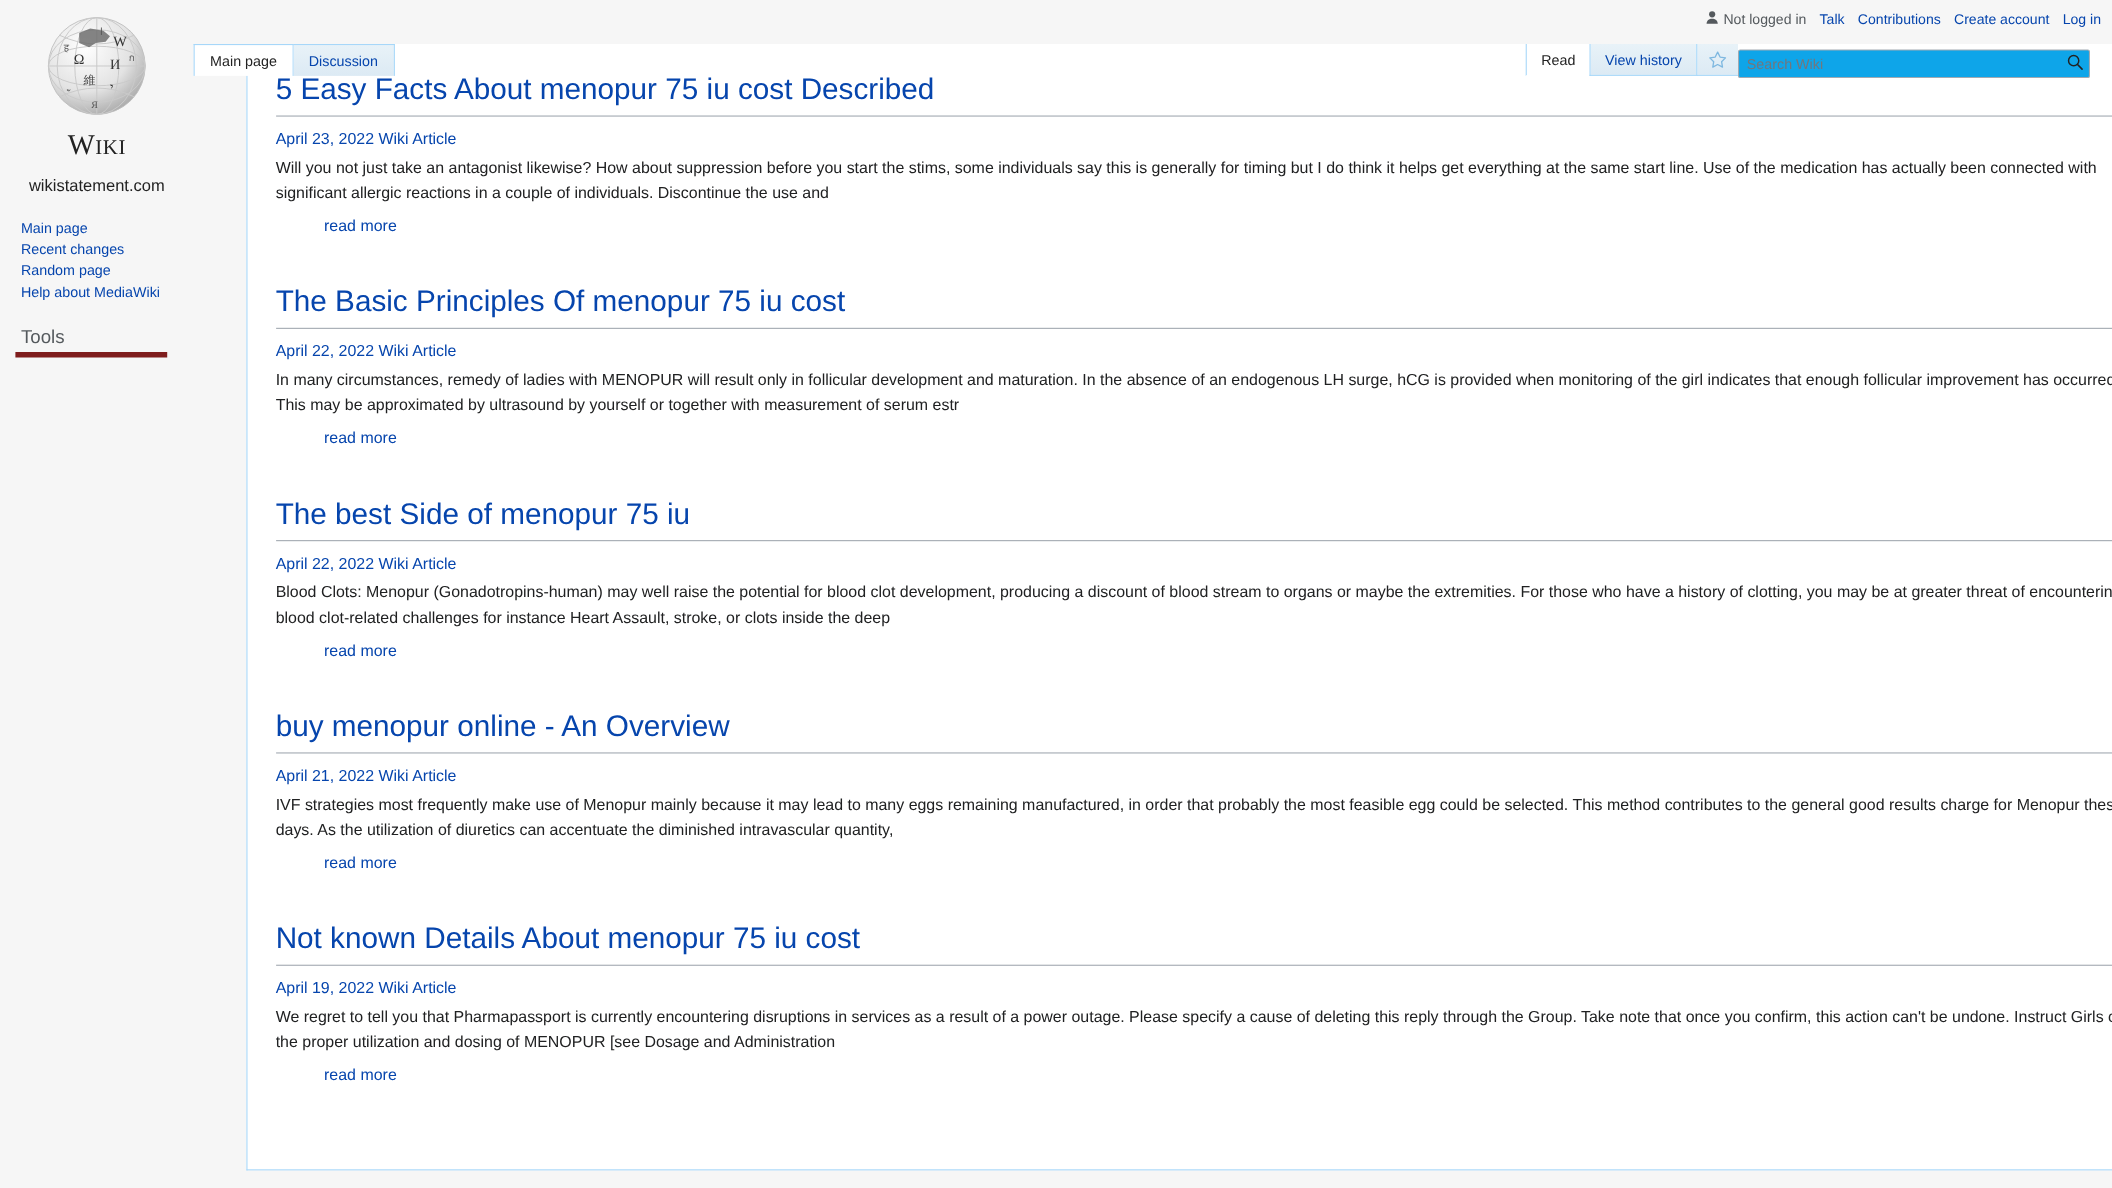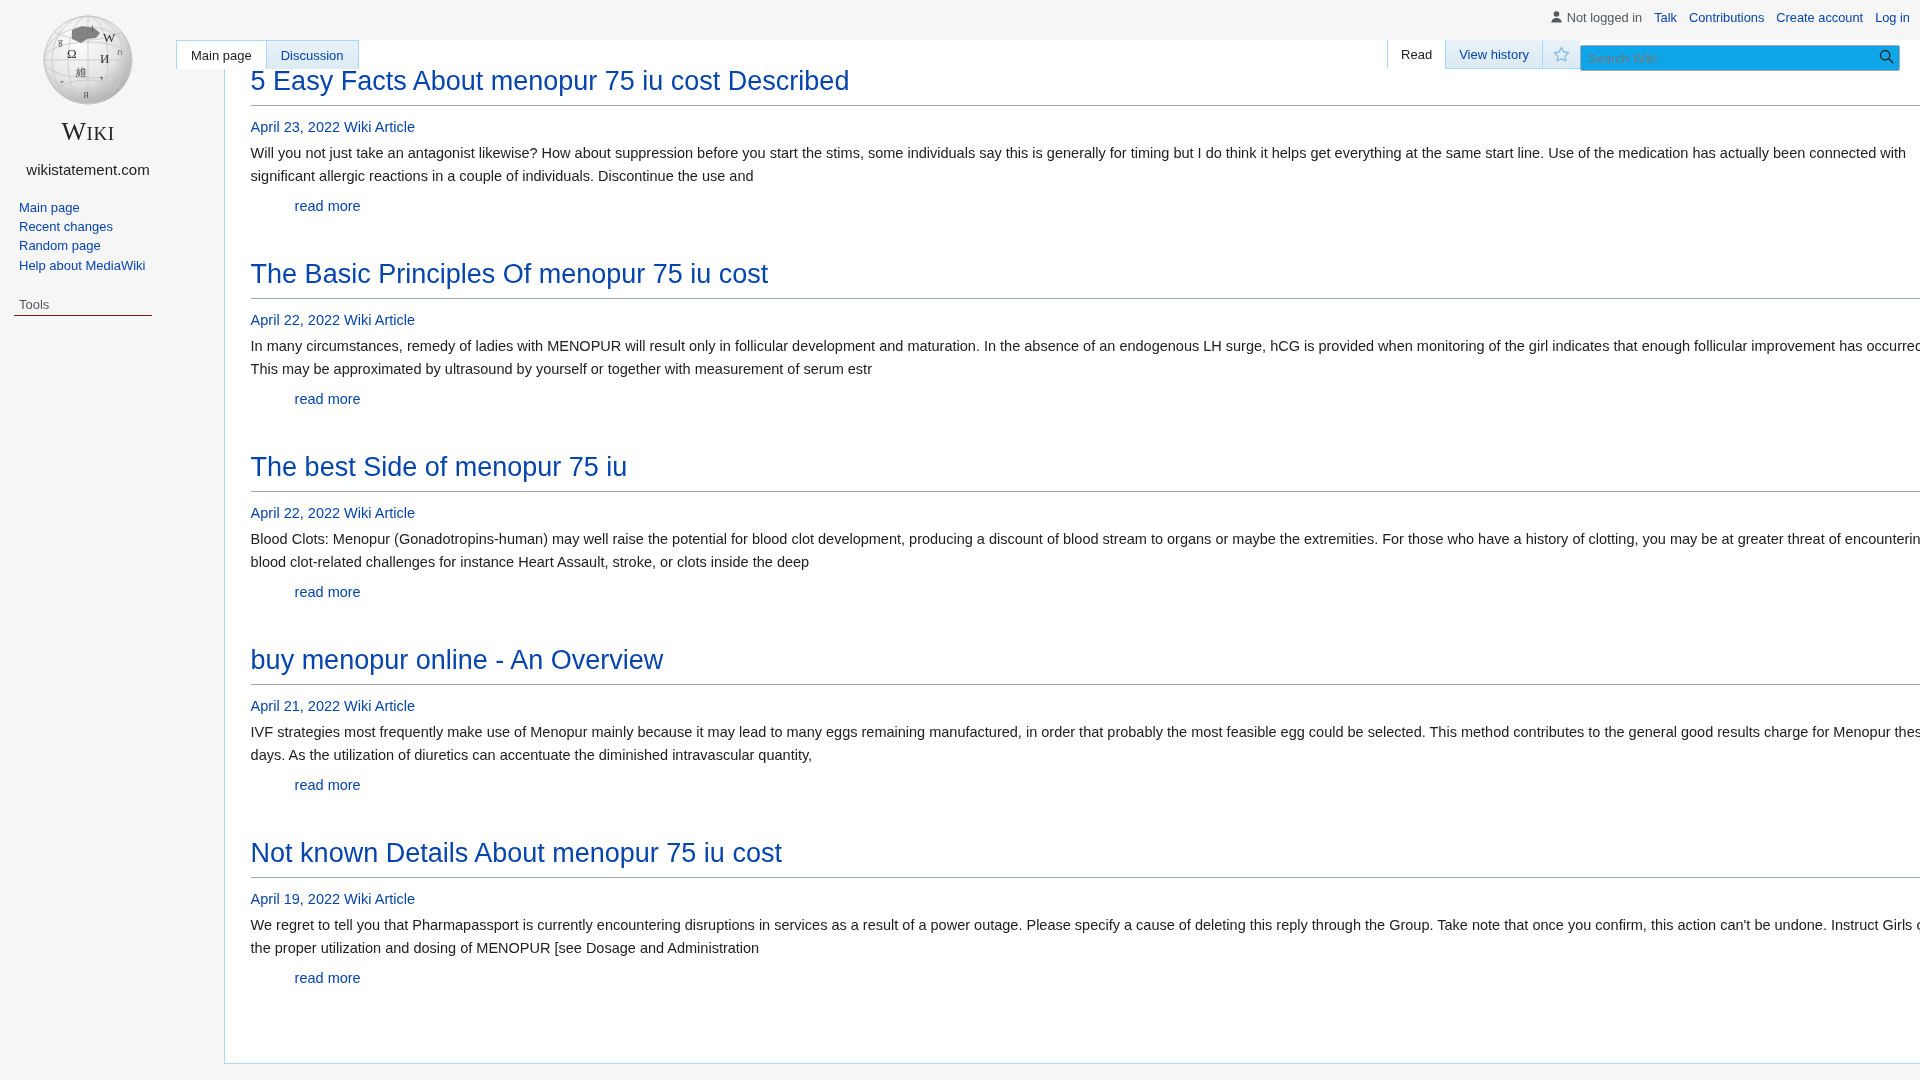--- a/index.html
+++ b/index.html
@@ -21,21 +21,20 @@
     align-items: center;
     gap: 12px;
     font-size: 12.8px;
     padding-top: 8px;
     background: transparent;
     z-index: 5;
   }
   #user-nav .not-logged {
     color: #54595d;
     display: flex;
-    align-items: center;
     gap: 5px;
   }
   #user-nav a { color: #0645ad; text-decoration: none; }
   .user-icon svg { display: block; }
 
   
   #panel {
     position: absolute;
     left: 0; top: 0;
     width: 176px;
@@ -58,25 +57,25 @@
   }
   #wordmark .sm { font-size: 19px; }
   #tagline {
     font-size: 15px;
     color: #222;
     margin-top: 16px;
     font-family: "Liberation Sans", sans-serif;
   }
   .portal { margin: 0; padding: 0 0 0 14px; }
   .portal-heading {
-    font-size: 13px;
+    font-size: 17px;
     color: #54595d;
     padding: 0 0 3px 5px;
     margin-top: 22px;
-    border-bottom: 1px solid #7f1d1d;
+    border-bottom: 5px solid #7f1d1d;
     width: 138px;
   }
   .portal-list { list-style: none; margin: 6px 0 0 0; padding: 0; }
   .portal-list li { margin: 0; padding: 0; line-height: 1.25; }
   .portal-list a {
     display: block;
     color: #0645ad;
     font-size: 13px;
     text-decoration: none;
     padding: 1.5px 0 1.5px 5px;

